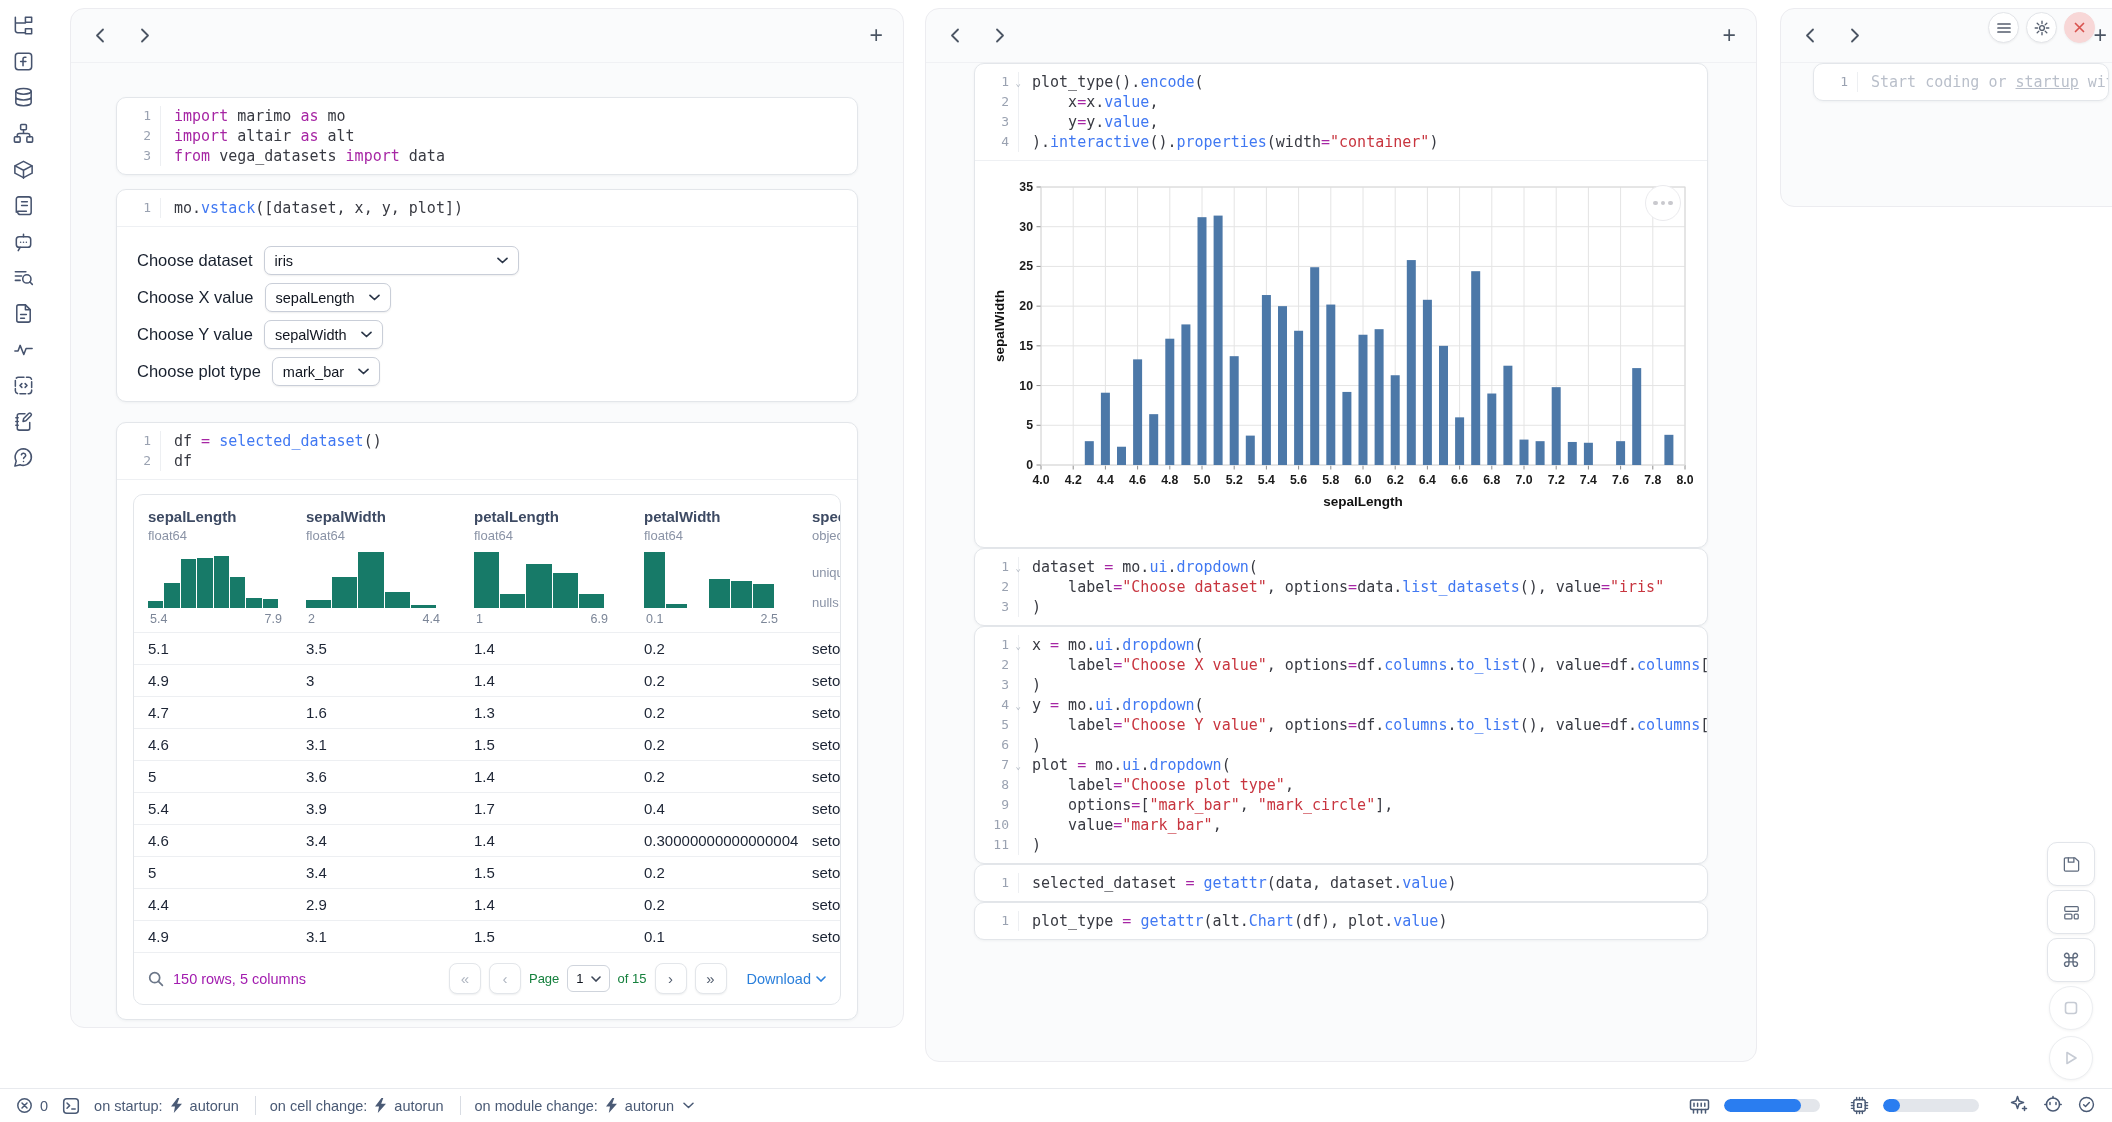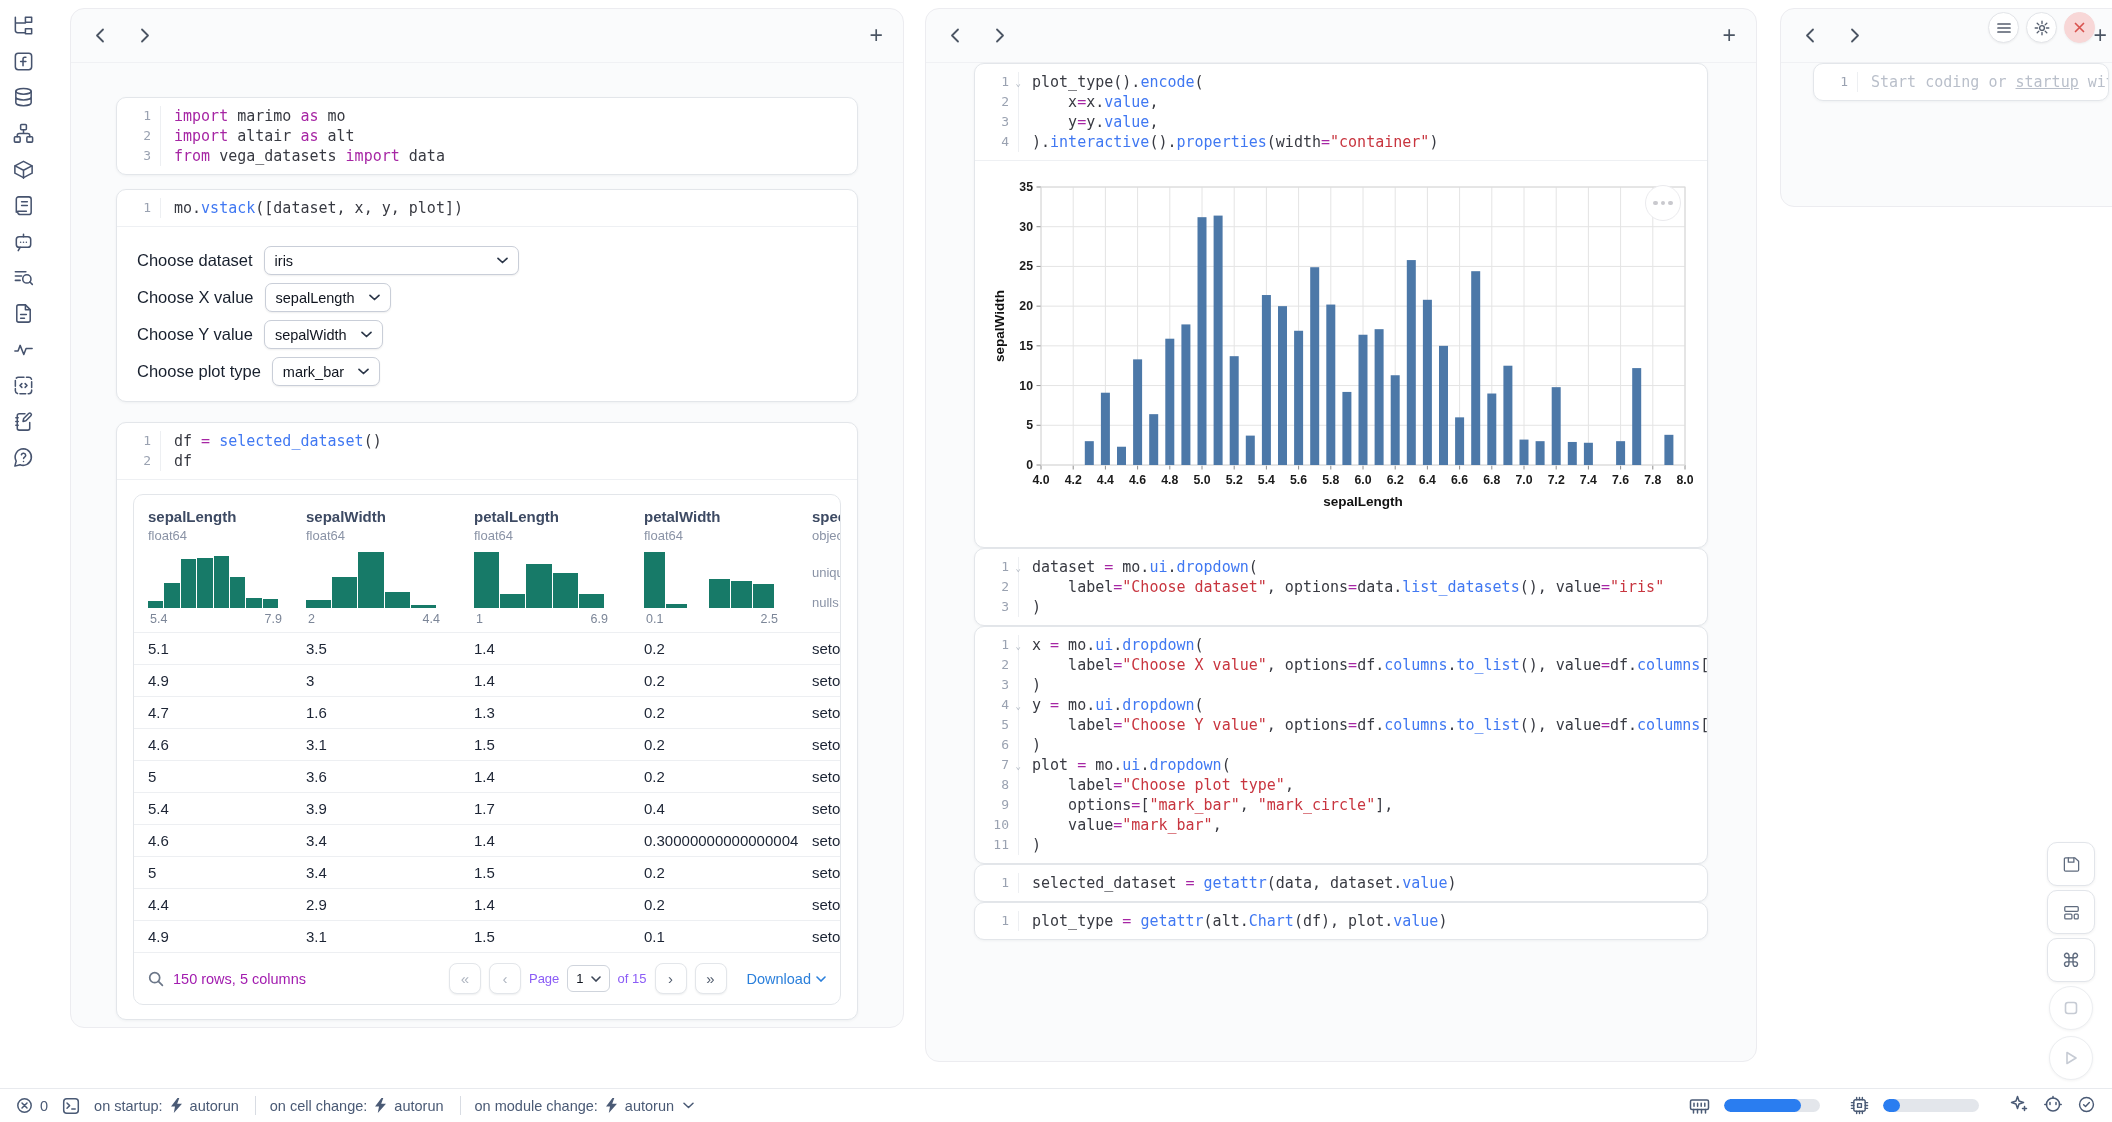--- a/index.html
+++ b/index.html
@@ -71,21 +71,21 @@
       white-space:nowrap;overflow:hidden;}
   .dffoot{display:flex;justify-content:space-between;align-items:center;border-top:1px solid #edeff2;
           padding:10px 14px;}
   .df-summary{display:flex;align-items:center;gap:9px;color:#a21caf;font-size:14.5px;}
   .df-summary svg{stroke:#6b7688;fill:none;stroke-width:1.7;stroke-linecap:round;}
   .pager{display:flex;align-items:center;gap:8px;}
   .pgbtn{width:30px;height:29px;border:1px solid #e3e6ea;border-radius:8px;background:#fff;
          display:flex;align-items:center;justify-content:center;font-size:15px;color:#525d6e;
          box-shadow:0 1px 2px rgba(16,24,40,.07);cursor:pointer;}
   .pgbtn.dim{color:#aeb5c0;}
-  .pglabel{font-size:13px;color:#8b5cf6;}
+  .pglabel{font-size:13px;color:#15803d;}
   .pgsel{height:25px;border:1px solid #cfd4dc;border-radius:6px;background:#fff;display:flex;
          align-items:center;gap:7px;padding:0 8px;font-size:13px;color:#10151f;cursor:pointer;}
   .download{color:#2a7fdb;font-size:14.5px;display:flex;align-items:center;gap:5px;margin-left:12px;
             cursor:pointer;}
 
   
   .chart-out{position:relative;height:386px;}
   #chart-host{position:absolute;left:18px;top:14px;}
   .chart-menu{position:absolute;top:24px;right:26px;width:34px;height:34px;border-radius:50%;
               border:1px solid #ebebee;background:#fff;display:flex;gap:3px;align-items:center;

